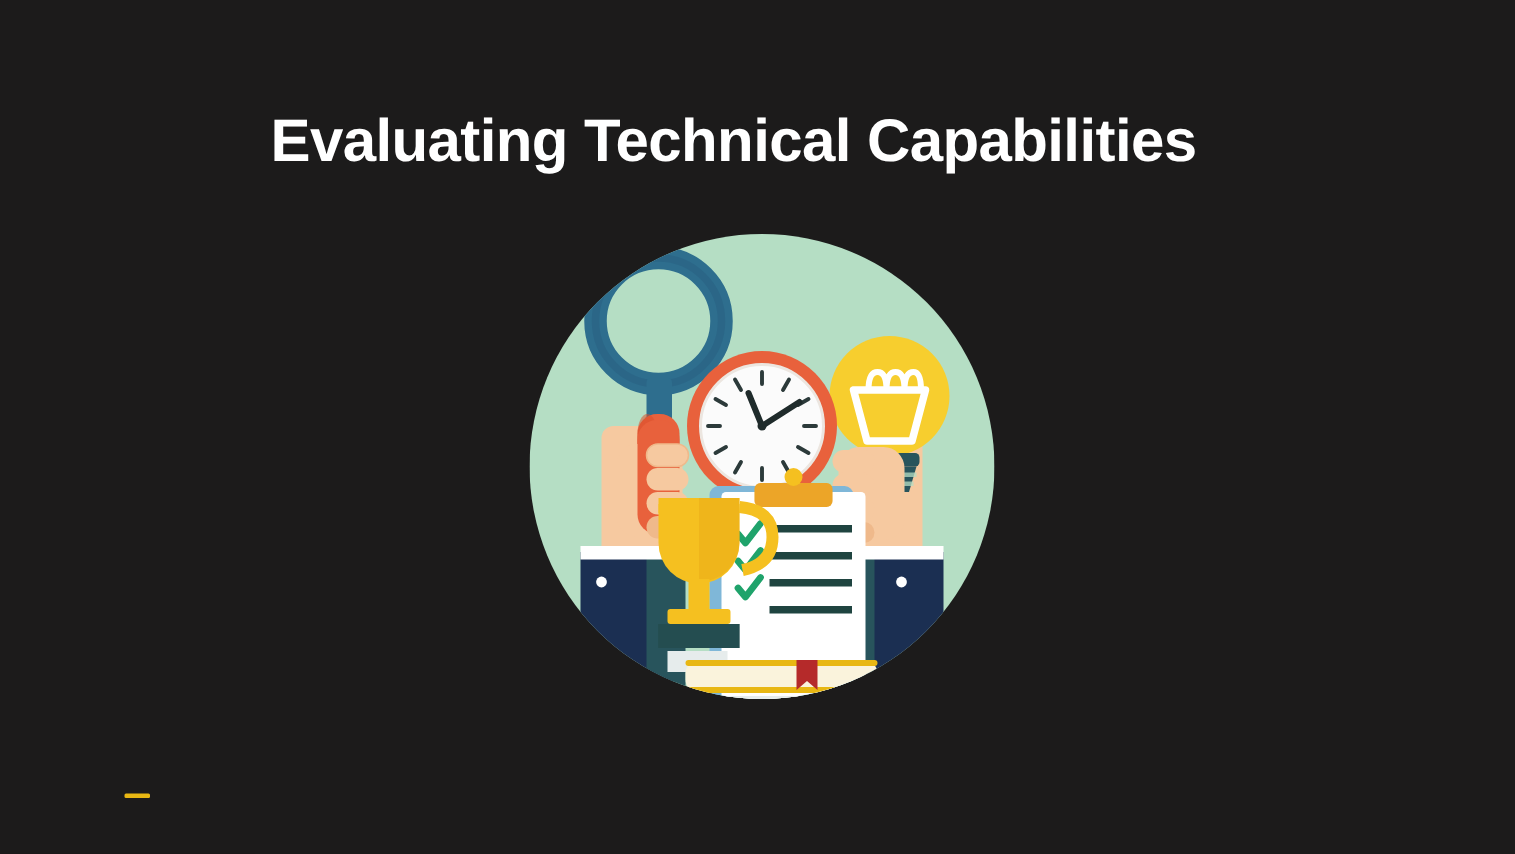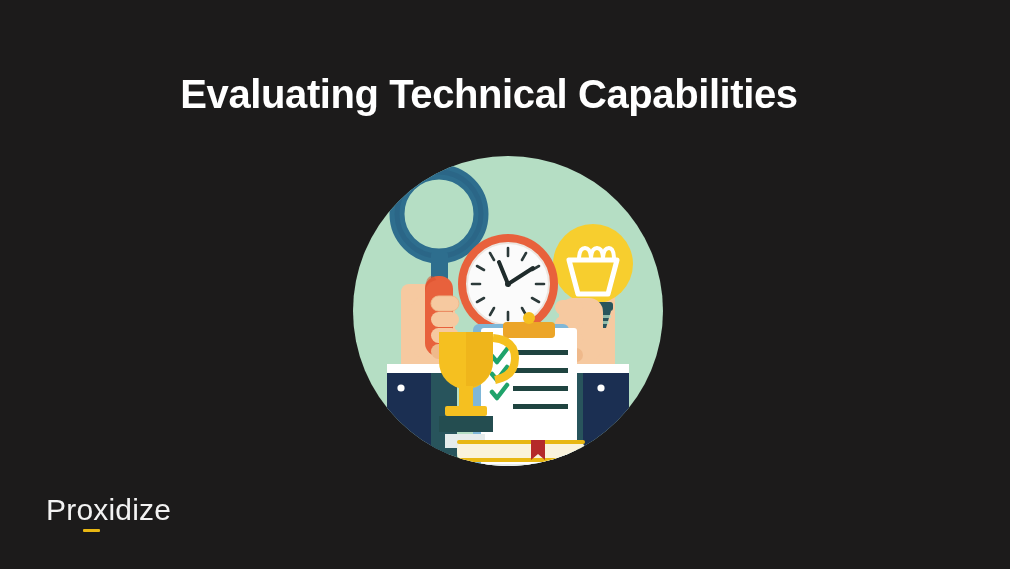--- a/index.html
+++ b/index.html
@@ -213,17 +213,16 @@
           <path d="M178 288 h14 v20 l-7 -6 l-7 6 z" fill="#B52A2A"></path>
           <rect x="96" y="312" width="140" height="24" rx="10" fill="#FAFBFB"></rect>
           <rect x="96" y="312" width="140" height="4" rx="2" fill="#E6ECEC"></rect>
         </g>
 
       </g>
     </svg>
   </div>
 
   <div class="brand">
-    <span class="brand-wordmark" style="color: rgb(242, 242, 242);">Proxidize</span>
     <span class="brand-underline" style="background: rgb(232, 183, 19);"></span>
   </div>
 
 </div>
 
 </body></html>

